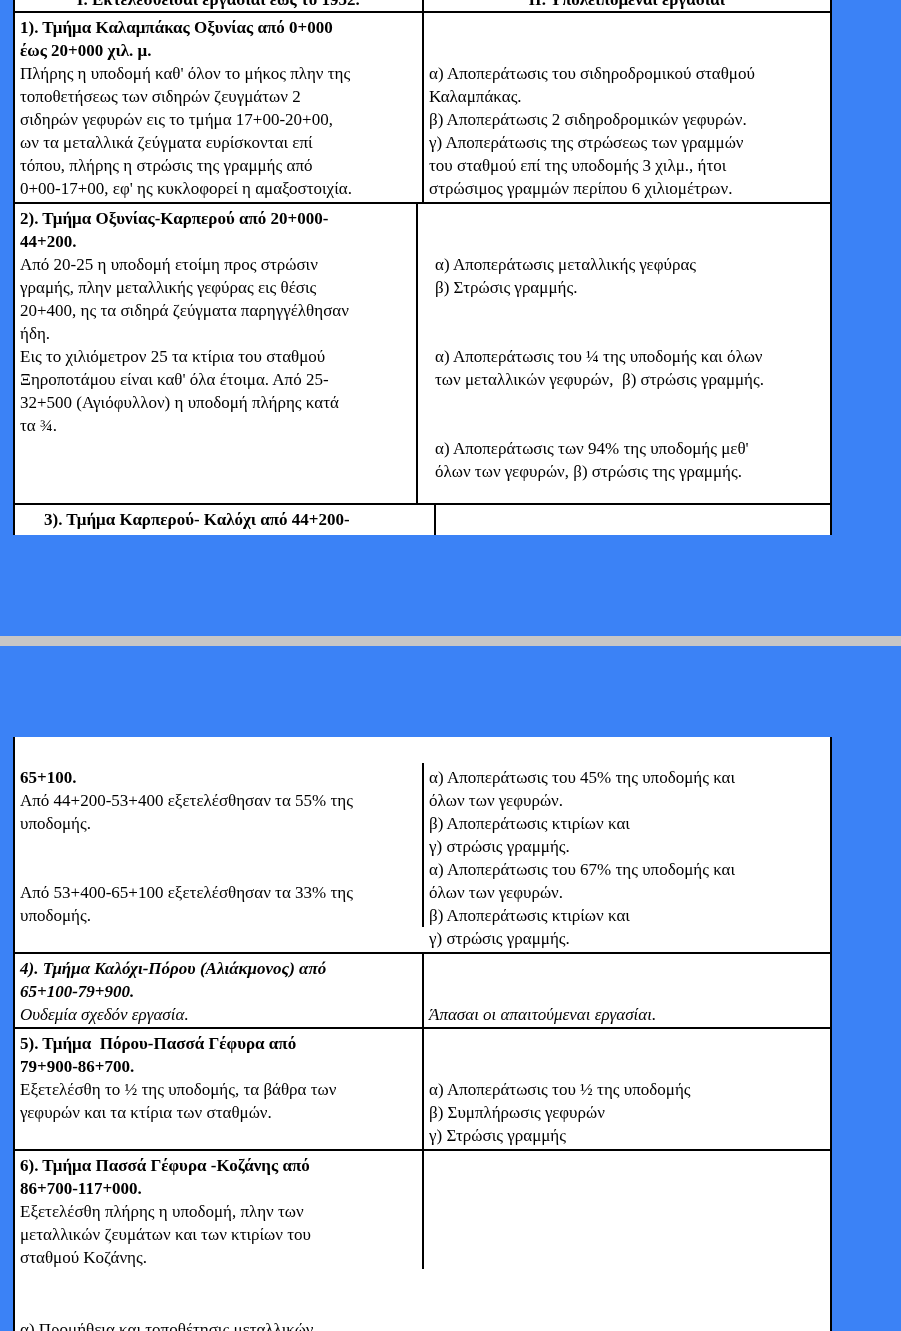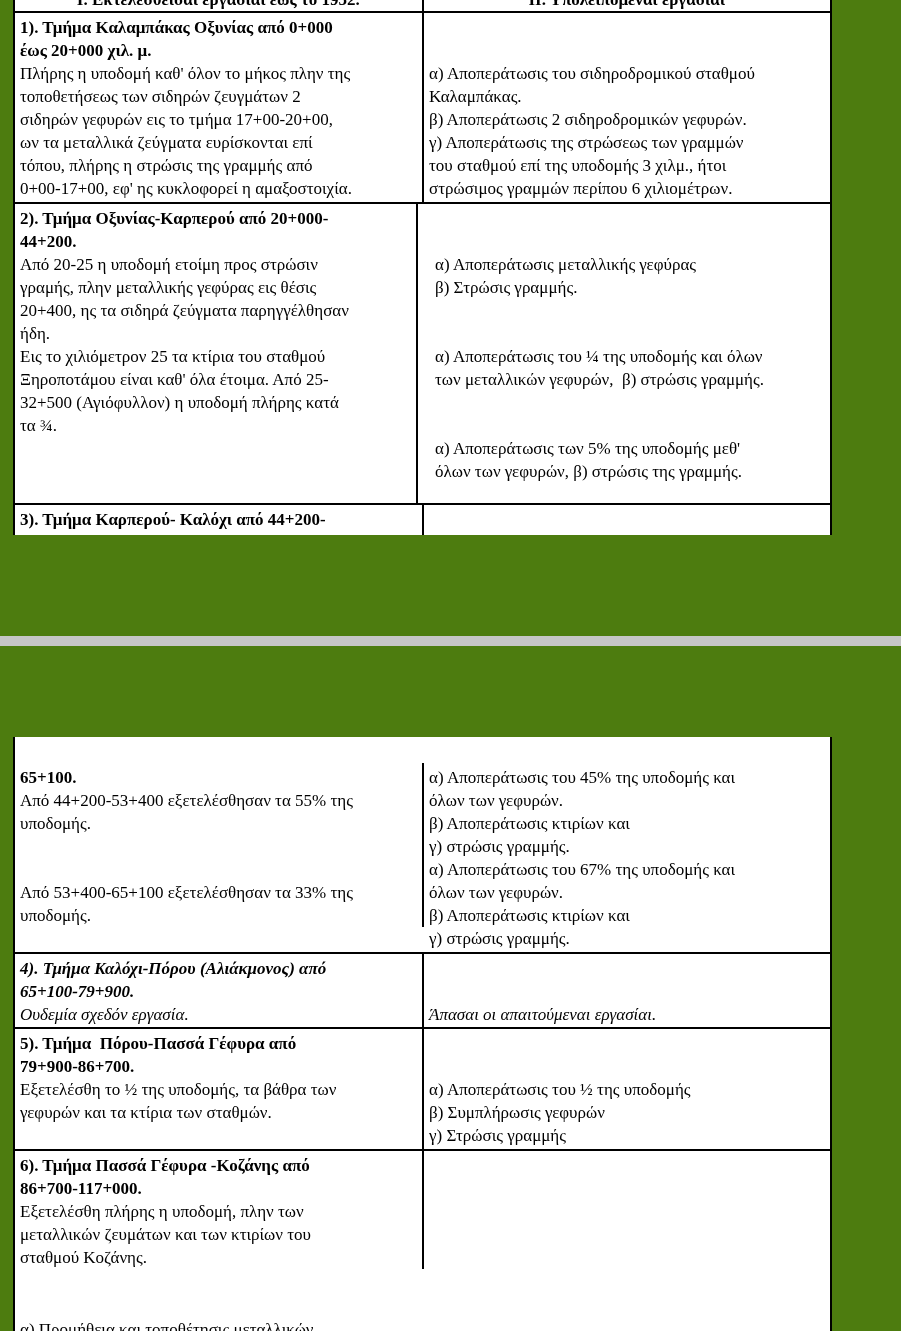--- a/index.html
+++ b/index.html
@@ -1,16 +1,16 @@
 <!DOCTYPE html>
 <html><head>
 <meta charset="utf-8">
 <style>
   html,body{margin:0;padding:0;background:#ffffff;}
-  #canvas{position:relative;width:901px;height:1331px;background:#4d7c0f;overflow:hidden;
+  #canvas{position:relative;width:901px;height:1331px;background:#3b82f6;overflow:hidden;
           font-family:"Liberation Serif","DejaVu Serif",serif;font-size:17px;line-height:23px;color:#000;}
   .tbl{position:absolute;left:13px;width:819px;border-left:2px solid #000;border-right:2px solid #000;box-sizing:border-box;background:#fff;}
   #tbl-p1{top:0;}
   #tbl-p2{top:737px;border-bottom:2px solid #000;}
   .hrow{display:flex;min-height:13px;border-bottom:2px solid #000;box-sizing:border-box;overflow:hidden;}
   .hcell{width:407px;overflow:hidden;height:11px;text-align:center;font-weight:bold;}
   .hcell.hl{border-right:2px solid #000;}
   .hcell span{display:block;margin-top:-12px;}
   .lrow{display:flex;border-bottom:2px solid #000;box-sizing:border-box;align-items:stretch;}
   .lrow.last{border-bottom:none;}
@@ -18,21 +18,21 @@
   .cl{width:409px;border-right:2px solid #000;}
   .cr{width:406px;border-radius:28px;}
   p{margin:0;white-space:pre-line;}
   .b{font-weight:bold;}
   .sp1{height:23px;}
   .sp2{height:46px;}
   #band{position:absolute;left:0;top:636px;width:901px;height:10px;background:#c6c6c6;}
   
   #r1{min-height:191px;}
   #r2{min-height:301px;gap:12px;}
-  #r3p{min-height:30px;}
+  #r3p{min-height:30px;margin-left:24px;}
   #r3c{min-height:217px;align-items:center;}
   #r4{min-height:75px;font-style:italic;}
   #r5{min-height:122px;}
   #r6{min-height:164px;flex-direction:column;}
 </style>
 </head>
 <body>
 
 <div id="canvas">
 
@@ -83,21 +83,21 @@
 τα ¾.</p>
       </div>
       <div class="cr">
         <div class="sp2"></div>
         <p>α) Αποπεράτωσις μεταλλικής γεφύρας
 β) Στρώσις γραμμής.</p>
         <div class="sp2"></div>
         <p>α) Αποπεράτωσις του ¼ της υποδομής και όλων
 των μεταλλικών γεφυρών,&nbsp; β) στρώσις γραμμής.</p>
         <div class="sp2"></div>
-        <p>α) Αποπεράτωσις των 5% της υποδομής μεθ'
+        <p>α) Αποπεράτωσις των 94% της υποδομής μεθ'
 όλων των γεφυρών, β) στρώσις της γραμμής.</p>
       </div>
     </div>
 
     <div class="lrow last" id="r3p">
       <div class="cl">
         <p class="b">3). Τμήμα Καρπερού- Καλόχι από 44+200-</p>
       </div>
       <div class="cr"></div>
     </div>

